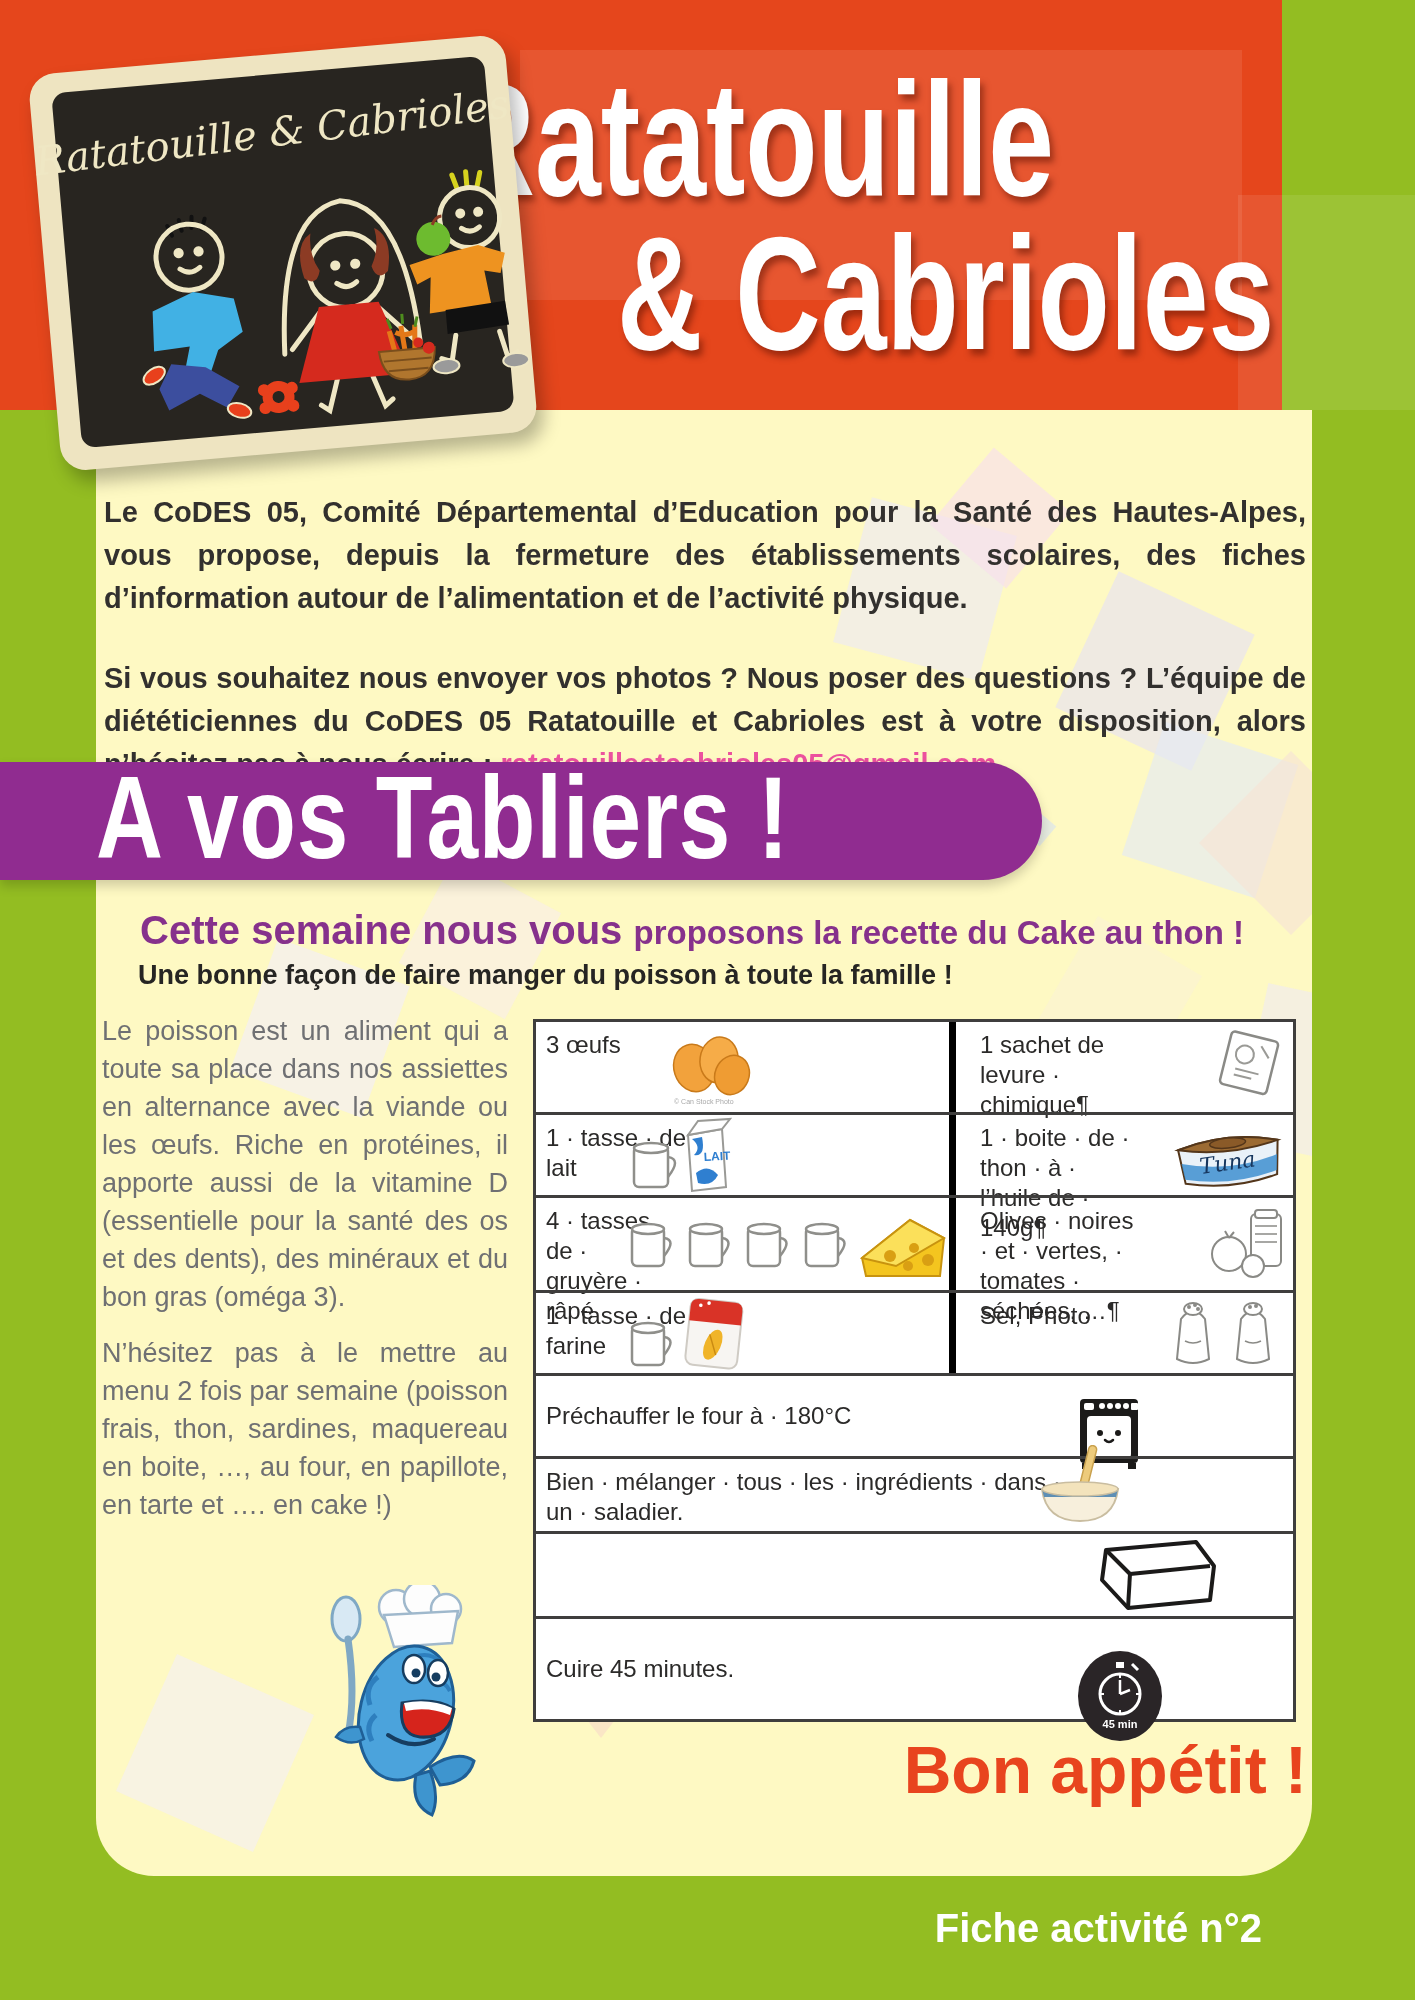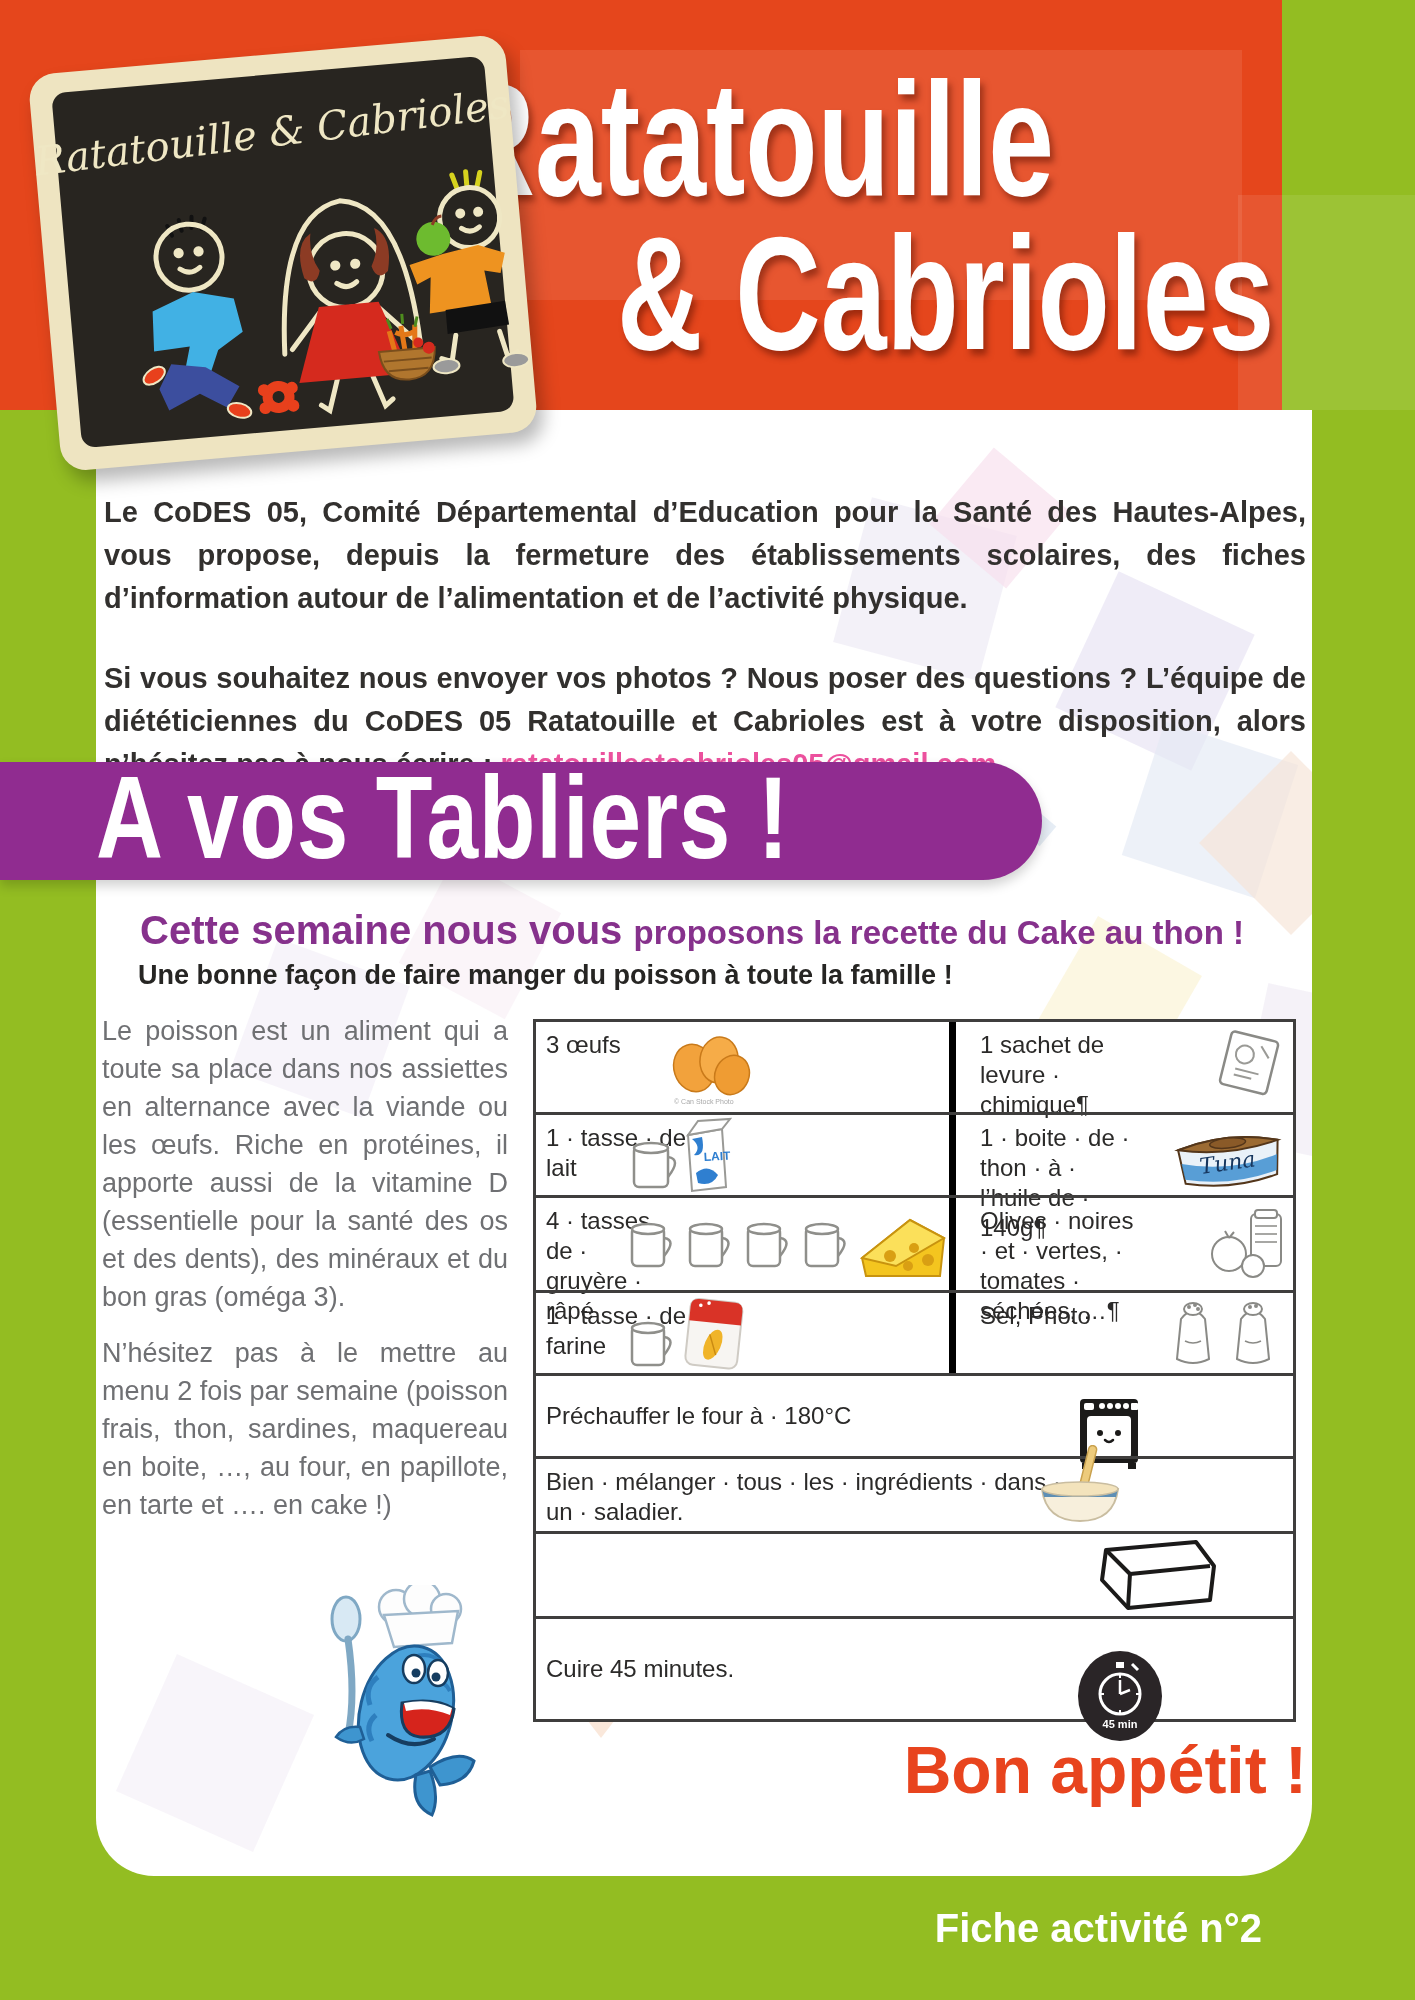--- a/index.html
+++ b/index.html
@@ -24,21 +24,21 @@
   .board{
     position:absolute;left:44px;top:54px;width:478px;height:398px;
     background:#EEE4C1;border-radius:26px;transform:rotate(-5deg);
     box-shadow:6px 12px 18px rgba(0,0,0,.28);z-index:6;
   }
   .board-black{position:absolute;left:22px;top:20px;right:22px;bottom:22px;background:#282520;border-radius:14px;}
   .board svg{position:absolute;left:0;top:0;}
   
   .panel{
     position:absolute;left:96px;top:410px;width:1216px;height:1466px;
-    background:#ffffff;border-radius:0 0 72px 58px;overflow:hidden;
+    background:#fef9c3;border-radius:0 0 72px 58px;overflow:hidden;
   }
   .cube{position:absolute;opacity:.65;z-index:0;}
   .panel-content{position:absolute;inset:0;z-index:2;}
   .p-intro{
     position:absolute;font-size:29px;font-weight:bold;color:#32302E;
     line-height:43px;text-align:justify;width:1202px;left:8px;
   }
   .p1{top:52px;}
   .p2{top:218px;}
   .email{color:#EC519E;text-decoration:none;font-weight:bold;}

